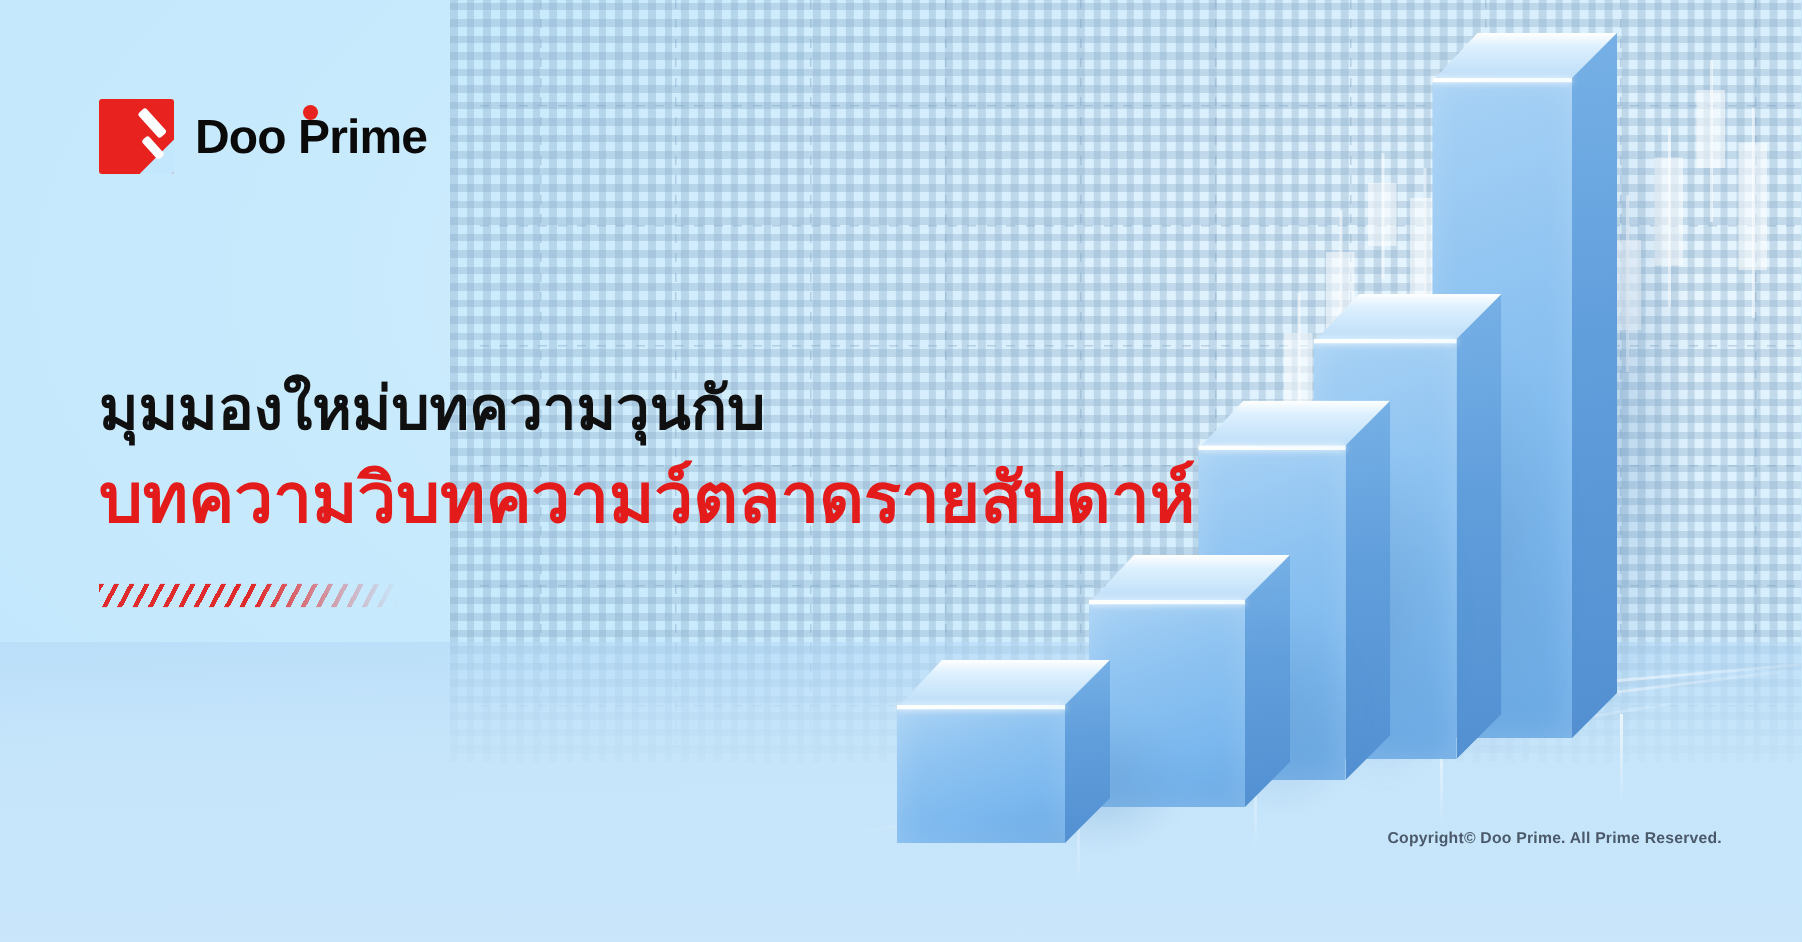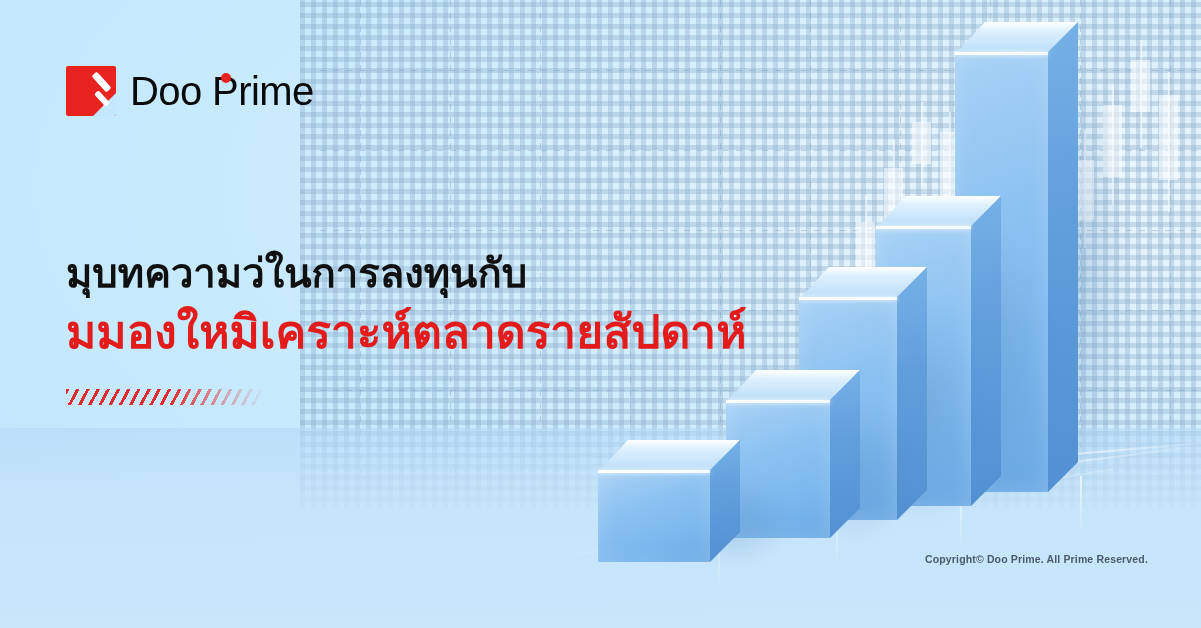--- a/index.html
+++ b/index.html
@@ -137,21 +137,21 @@
     width:7px; height:22px;
     right:11px; top:5px;
     transform:rotate(-42deg);
   }
   .logo-mark .slash2 {
     width:6px; height:17px;
     right:11px; top:24px;
     transform:rotate(-42deg);
   }
   .logo-text {
-    font-size:40px; font-weight:normal; color:#0a0a0a;
+    font-size:32px; font-weight:bold; color:#0a0a0a;
     letter-spacing:-0.6px; white-space:nowrap;
   }
   .logo-text .dot {
     display:inline-block; width:10px; height:10px;
     background:#e8231f; border-radius:50%;
     position:relative; top:-22px; left:-17px; margin-right:-10px;
   }
 
   
   .headline { position:absolute; left:66px; top:248px; }
@@ -304,20 +304,20 @@
   <div class="logo">
     <div class="logo-mark">
       <div class="cut-tri"></div>
       <div class="slash1"></div>
       <div class="slash2"></div>
     </div>
     <div class="logo-text"><span>Doo P</span><span class="dot"></span><span>rime</span></div>
   </div>
 
   <div class="headline">
-    <div class="line1">มุบทความว่ในการลงทุนกับ</div>
-    <div class="line2">มมองใหมิเคราะห์ตลาดรายสัปดาห์</div>
+    <div class="line1">มุมมองใหม่บทความวุนกับ</div>
+    <div class="line2">บทความวิบทความว์ตลาดรายสัปดาห์</div>
   </div>
   <div class="hatch"></div>
 
   <div class="copyright">Copyright© Doo Prime. All Prime Reserved.</div>
 
 </div>
 
 </body></html>

